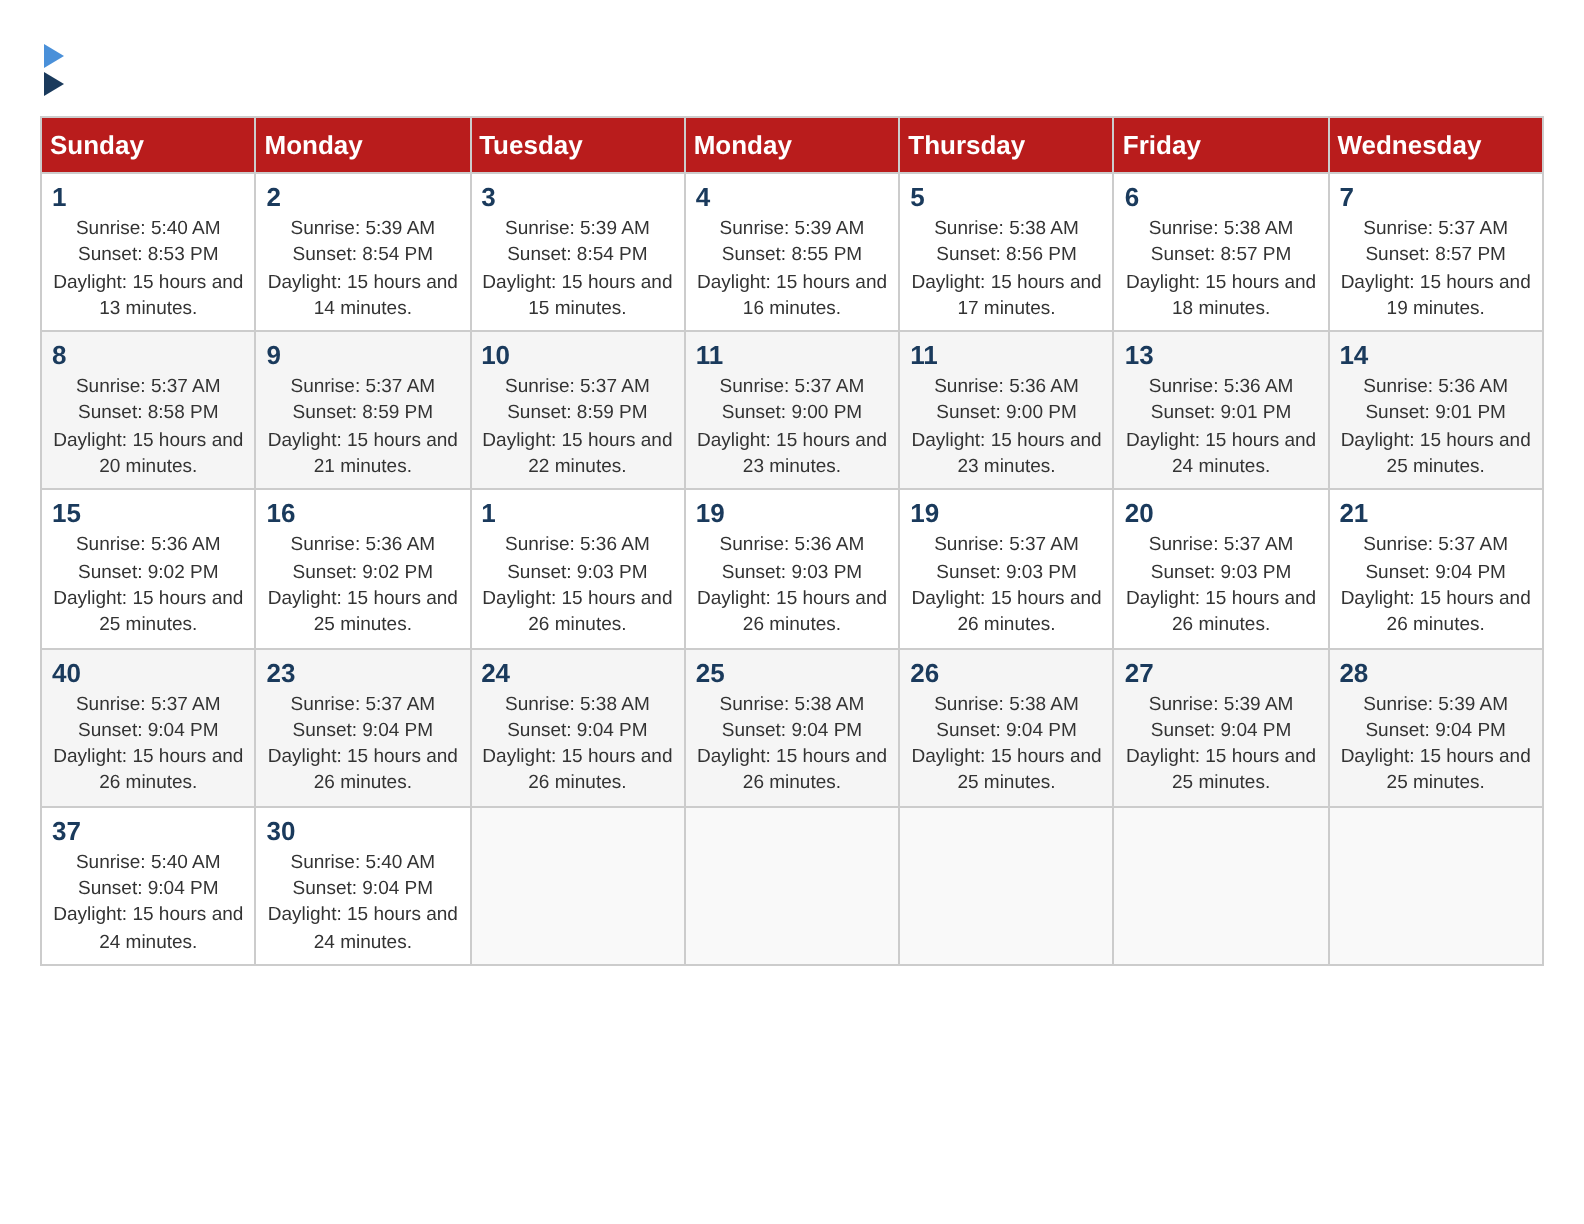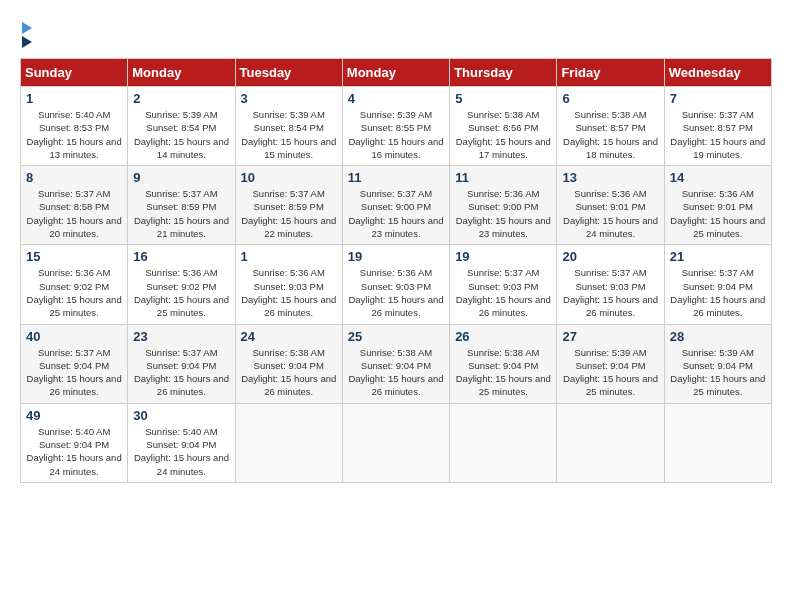--- a/index.html
+++ b/index.html
@@ -235,21 +235,21 @@
           <span class="day-number">27</span>
           <div class="cell-content">Sunrise: 5:39 AM<br>Sunset: 9:04 PM<br>Daylight: 15 hours and 25 minutes.</div>
         </td>
         <td>
           <span class="day-number">28</span>
           <div class="cell-content">Sunrise: 5:39 AM<br>Sunset: 9:04 PM<br>Daylight: 15 hours and 25 minutes.</div>
         </td>
       </tr>
       <tr>
         <td>
-          <span class="day-number">49</span>
+          <span class="day-number">37</span>
           <div class="cell-content">Sunrise: 5:40 AM<br>Sunset: 9:04 PM<br>Daylight: 15 hours and 24 minutes.</div>
         </td>
         <td>
           <span class="day-number">30</span>
           <div class="cell-content">Sunrise: 5:40 AM<br>Sunset: 9:04 PM<br>Daylight: 15 hours and 24 minutes.</div>
         </td>
         <td class="empty-cell"></td>
         <td class="empty-cell"></td>
         <td class="empty-cell"></td>
         <td class="empty-cell"></td>

